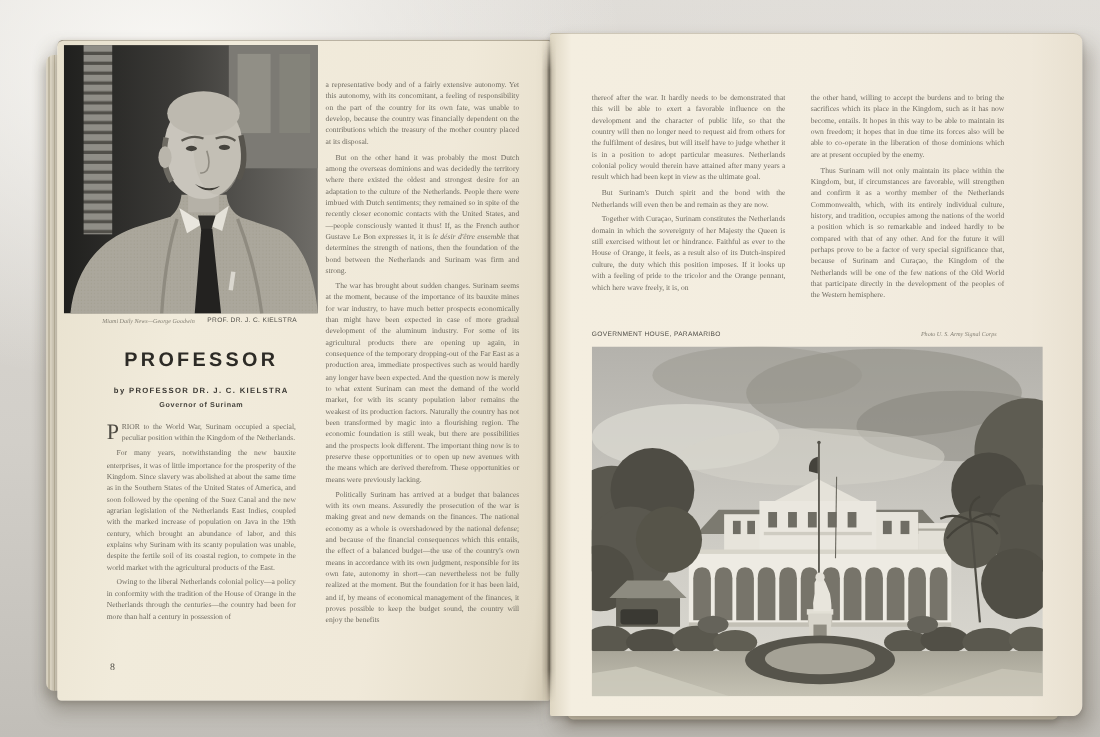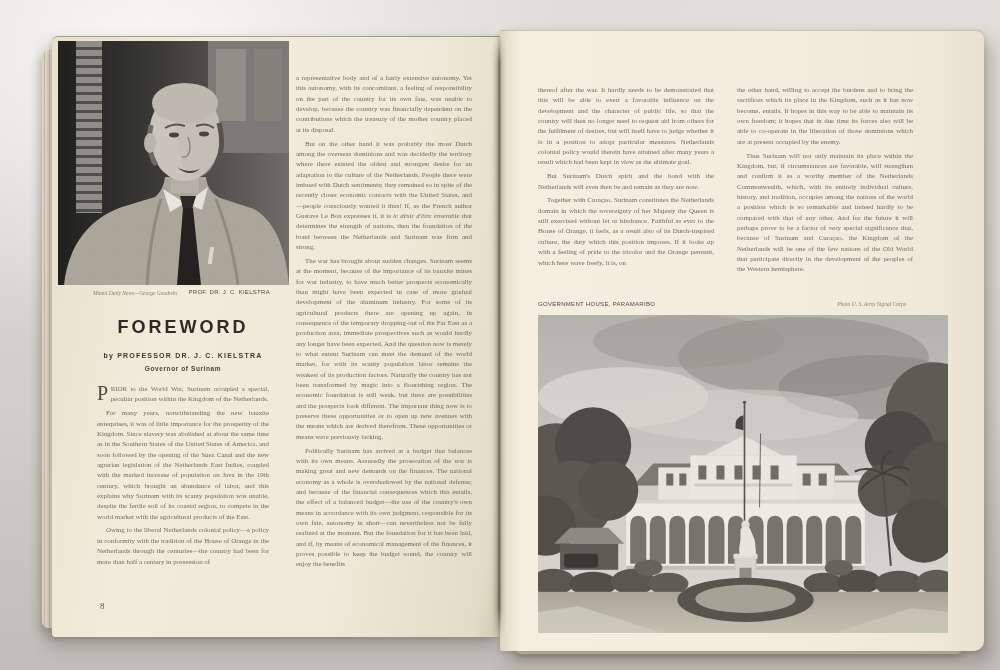--- a/index.html
+++ b/index.html
@@ -115,21 +115,21 @@
         <path d="M150,146 L128,162 L144,169 Z" fill="#e4e1d8"></path>
         <path d="M122,155 L138,155 L134,168 L125,168 Z" fill="#2c2b28"></path>
         <path d="M125,167 L135,167 L139,206 L143,244 L119,244 L122,206 Z" fill="#232220"></path>
         <rect x="151" y="206" width="4" height="17" fill="#dad7cf" transform="rotate(8 153 214)"></rect>
       </svg>
     </div>
 
     <div class="abs credit-ital credit-left">Miami Daily News—George Goodwin</div>
     <div class="abs prof-caption">PROF. DR. J. C. KIELSTRA</div>
 
-    <h1 class="abs foreword" style="margin:0;">FOREWORD</h1>
+    <h1 class="abs foreword" style="margin:0;">PROFESSOR</h1>
     <div class="abs byline">by PROFESSOR DR. J. C. KIELSTRA</div>
     <div class="abs subtitle">Governor of Surinam</div>
 
     <div class="abs body-text colL1">
       <p><span class="dropcap">P</span><span>RIOR to the World War, Surinam occupied a special, peculiar position within the Kingdom of the Netherlands.</span></p>
       <p>For many years, notwithstanding the new bauxite enterprises, it was of little importance for the prosperity of the Kingdom. Since slavery was abolished at about the same time as in the Southern States of the United States of America, and soon followed by the opening of the Suez Canal and the new agrarian legislation of the Netherlands East Indies, coupled with the marked increase of population on Java in the 19th century, which brought an abundance of labor, and this explains why Surinam with its scanty population was unable, despite the fertile soil of its coastal region, to compete in the world market with the agricultural products of the East.</p>
       <p>Owing to the liberal Netherlands colonial policy—a policy in conformity with the tradition of the House of Orange in the Netherlands through the centuries—the country had been for more than half a century in possession of</p>
     </div>
 
     <div class="abs body-text colL2">

